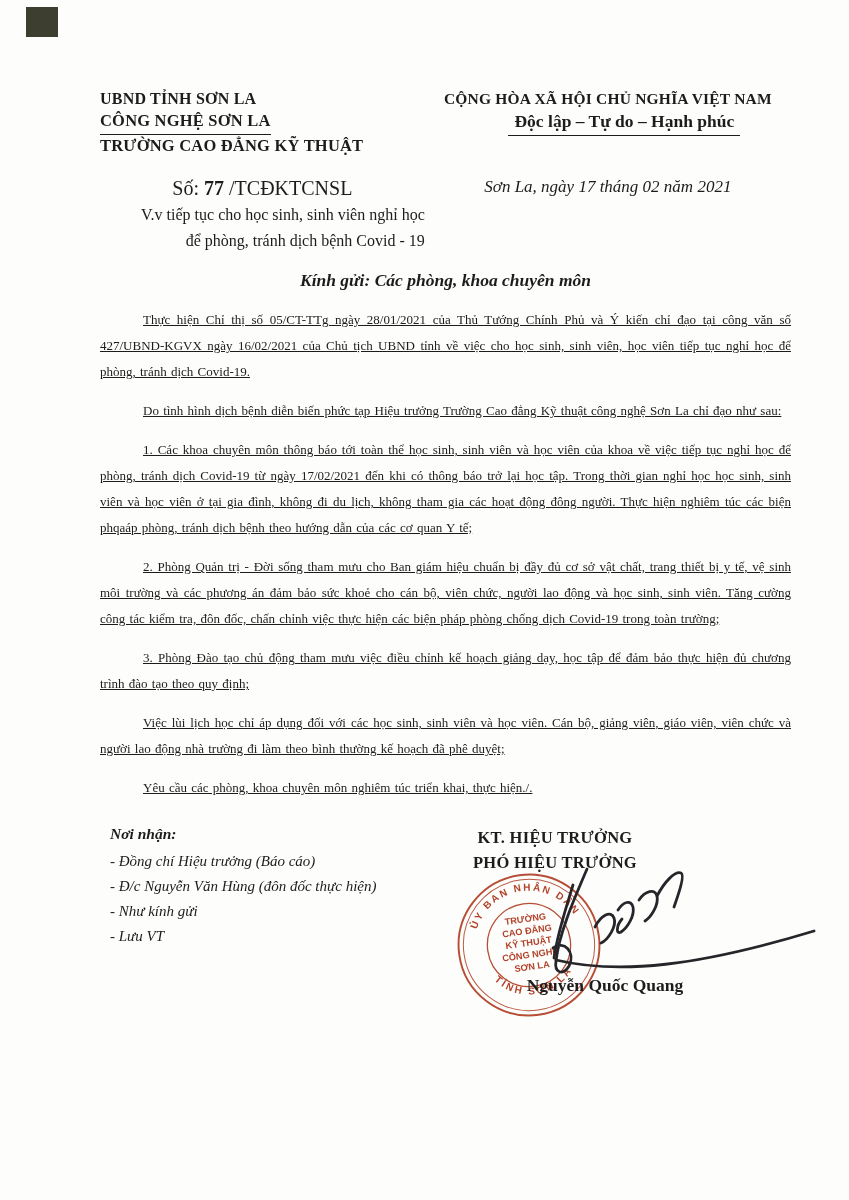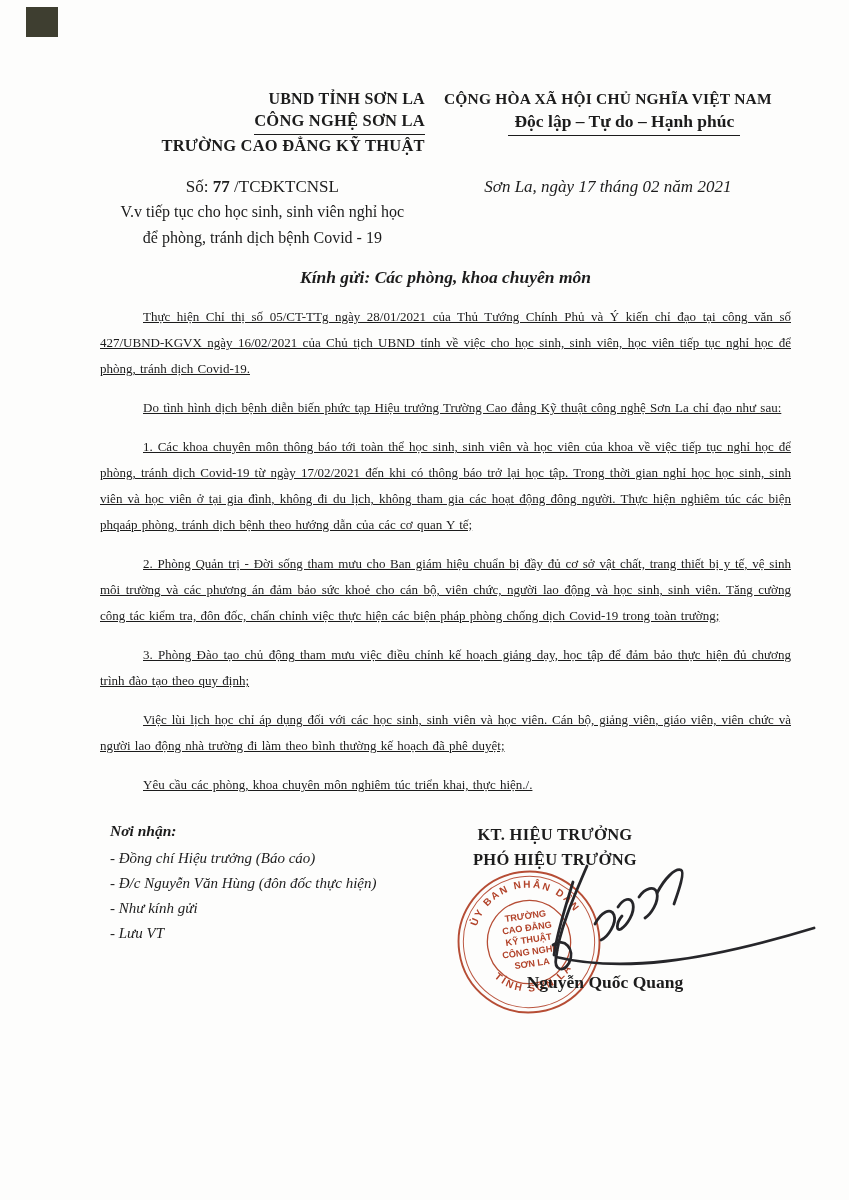--- a/index.html
+++ b/index.html
@@ -12,34 +12,34 @@
     color:#1c1c1c;
     box-sizing:border-box;
     padding:88px 58px 0 100px;
   }
   .scan-mark{
     position:absolute;left:26px;top:7px;width:32px;height:30px;
     background:#2e2e1e;opacity:.92;
   }
   
   .hdr{display:flex;width:100%;}
-  .hdr-left{width:47%;text-align:right;line-height:22px;}
+  .hdr-left{width:47%;text-align:left;line-height:22px;}
   .hdr-right{width:53%;text-align:center;line-height:22px;}
   .h-org{font-size:16px;font-weight:600;letter-spacing:.2px;}
   .h-school{font-size:16.5px;font-weight:700;letter-spacing:.2px;}
   .h-school-u{display:inline-block;border-bottom:1.6px solid #1c1c1c;padding-bottom:2px;}
   .h-nation{font-size:15.5px;font-weight:700;letter-spacing:.2px;}
   .h-motto{font-size:17.5px;font-weight:700;display:inline-block;border-bottom:1.6px solid #1c1c1c;padding:0 6px 3px 6px;margin-left:33px;}
   
   .meta{display:flex;width:100%;margin-top:20px;}
   .meta-left{width:47%;text-align:center;}
   .meta-right{width:53%;text-align:center;}
-  .so-line{font-size:17px;}
+  .so-line{font-size:20px;}
   .so-line b{font-weight:700;}
-  .vv{font-size:16px;line-height:23px;margin-top:3px;}
+  .vv{font-size:16px;line-height:23px;margin-top:3px;text-align:right;}
   .date{font-size:17px;font-style:italic;}
   
   .saluta{text-align:center;font-size:17.5px;font-weight:700;font-style:italic;margin-top:18px;}
   
   .body{margin-top:16px;}
   .body p{
     margin:0 0 13px 0;
     font-size:13px;line-height:26px;
     text-align:justify;text-indent:43px;
     word-spacing:1px;

